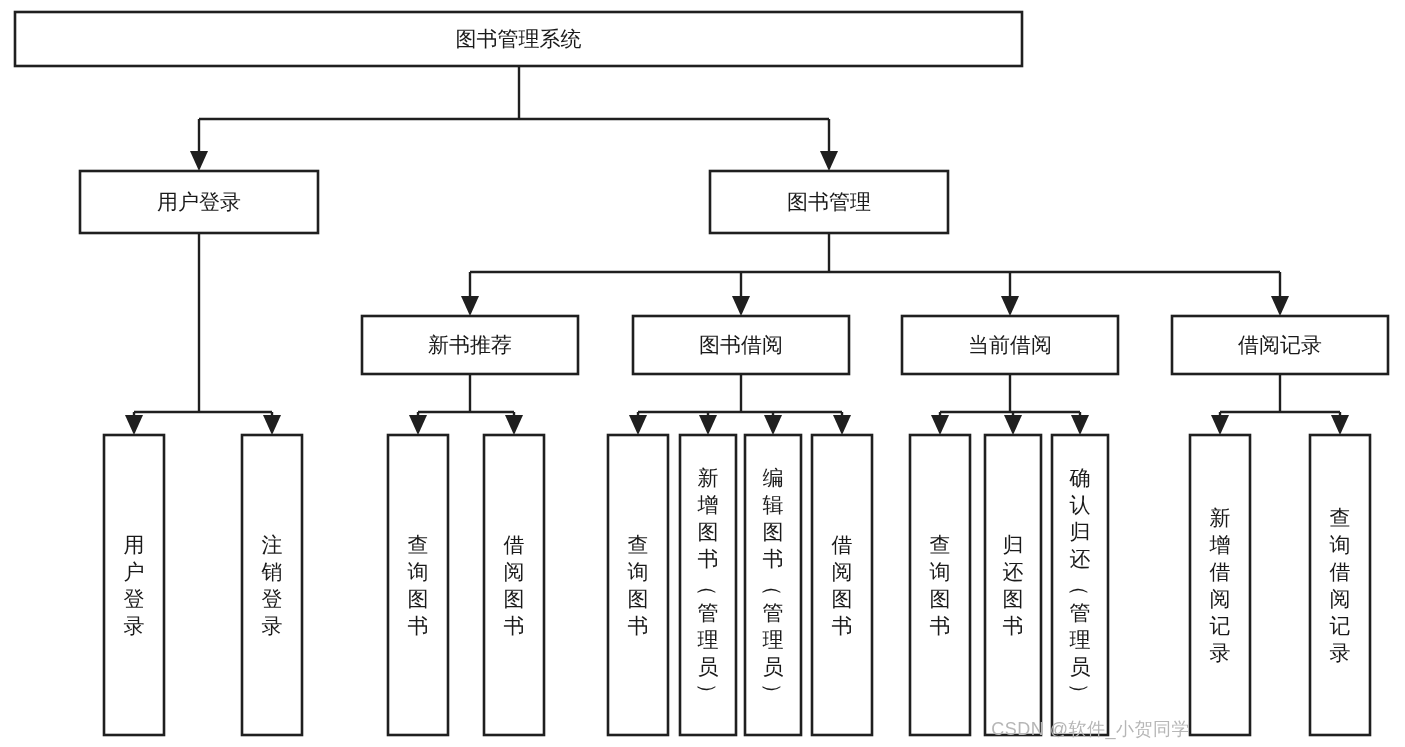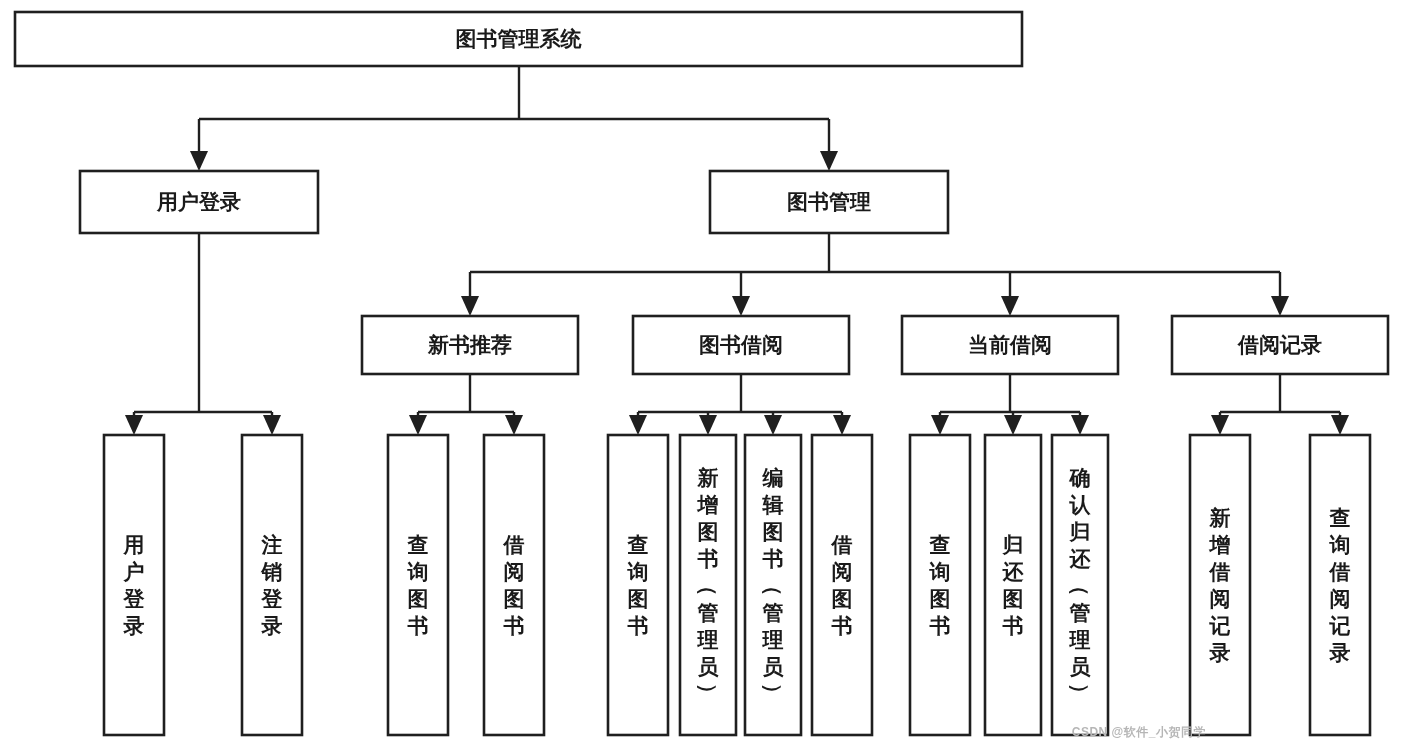--- a/index.html
+++ b/index.html
@@ -13,21 +13,20 @@
     font-family: "Liberation Sans", "DejaVu Sans", sans-serif;
     overflow: hidden;
     position: relative;
   }
   #diagram-root {
     position: absolute;
     left: 0;
     top: 0;
     width: 1214px;
     height: 747px;
-    font-weight: bold;
   }
   svg#flowchart {
     display: block;
     width: 1405px;
     height: 747px;
     background: #ffffff;
   }
   .node-box {
     fill: #ffffff;
     stroke: #1f1f1f;
@@ -50,24 +49,24 @@
     stroke: #1f1f1f;
     stroke-width: 2.4;
     fill: none;
   }
   .arrow-head {
     fill: #1f1f1f;
     stroke: none;
   }
   .watermark {
     position: absolute;
-    right: 8px;
+    right: 24px;
     bottom: 6px;
     font-family: "Liberation Sans", "DejaVu Sans", sans-serif;
-    font-size: 12px;
+    font-size: 18px;
     color: #b6b6b6;
     letter-spacing: 0.5px;
     white-space: nowrap;
     pointer-events: none;
   }
 </style>
 </head>
 <body>
 
 <div id="diagram-root">

